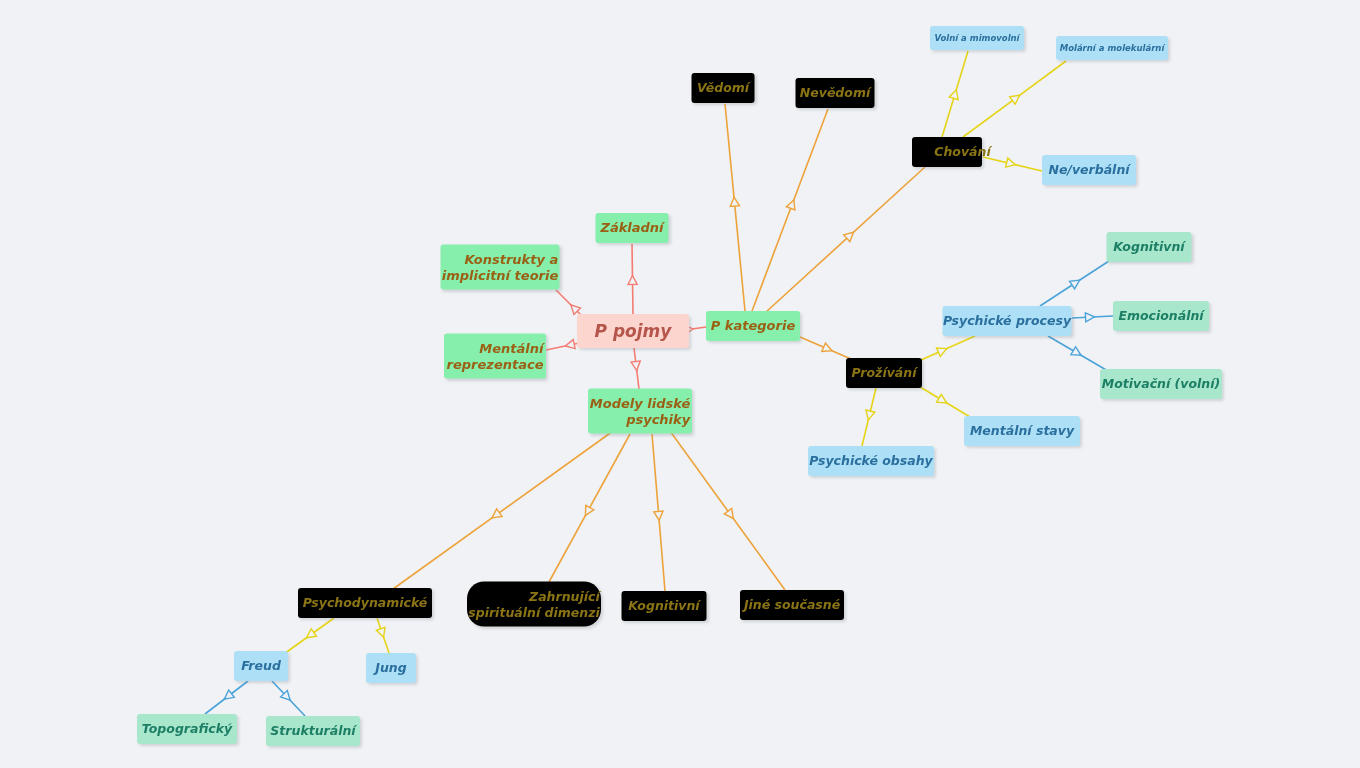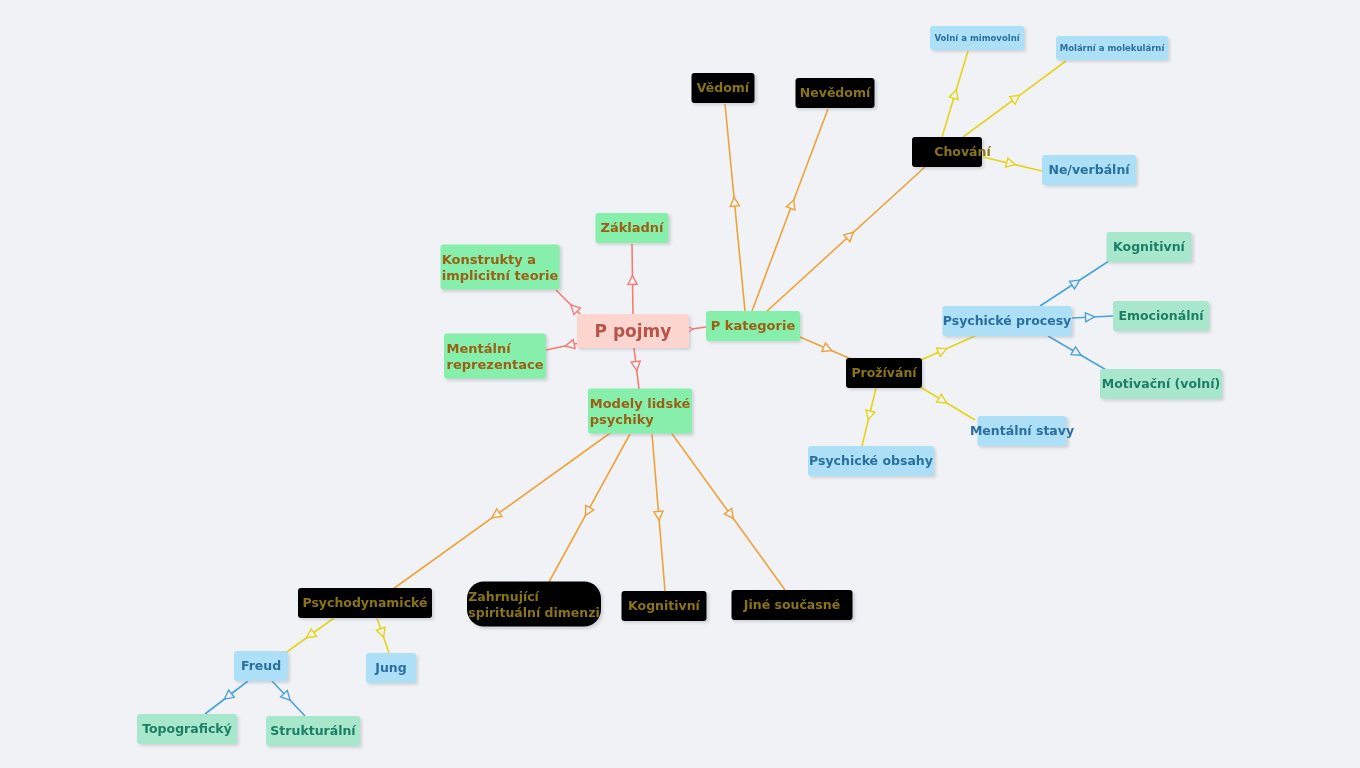--- a/index.html
+++ b/index.html
@@ -21,27 +21,28 @@
     left: 0; top: 0;
     width: 1360px;
     height: 768px;
     pointer-events: none;
   }
   .node {
     position: absolute;
     box-sizing: border-box;
     transform: translate(-50%, -50%);
     border-radius: 3px;
-    text-align: left;
+    text-align: right;
     padding: 6px 10px;
     line-height: 1.22;
     font-weight: bold;
     white-space: pre;
     box-shadow: 2px 2px 3px rgba(130,135,145,0.28);
     z-index: 5;
+    font-style: italic;
   }
   
   .n-root  { background: #fbd5ce; color: #b5554c; }
   .n-orange{ background: #86efac; color: #9a6115; }
   .n-yellow{ background: #000000; color: #8a7415; }
   .n-blue  { background: #ade0f7; color: #2a6f9e; }
   .n-green { background: #a9e7cd; color: #1c7f65; }
 
   .sz-root  { font-size: 17px; }
   .sz-lg    { font-size: 13px; }
@@ -172,25 +173,25 @@
       <div class="node n-yellow sz-md" style="left: 835px; top: 93px; width: 79px; min-height: 30px; display: flex; align-items: center; justify-content: center;">Nevědomí</div>
       <div class="node n-yellow sz-md" style="left: 947px; top: 152px; width: 70px; min-height: 30px; display: flex; align-items: center; justify-content: center; padding-left: 41px;">Chování</div>
       <div class="node n-yellow sz-md" style="left: 884px; top: 373px; width: 76px; min-height: 30px; display: flex; align-items: center; justify-content: center;">Prožívání</div>
       <div class="node n-blue sz-sm" style="left: 977px; top: 38px; width: 94px; min-height: 24px; display: flex; align-items: center; justify-content: center;">Volní a mimovolní</div>
       <div class="node n-blue sz-sm" style="left: 1112px; top: 48px; width: 112px; min-height: 24px; display: flex; align-items: center; justify-content: center;">Molární a molekulární</div>
       <div class="node n-blue sz-md" style="left: 1089px; top: 170px; width: 94px; min-height: 30px; display: flex; align-items: center; justify-content: center;">Ne/verbální</div>
       <div class="node n-blue sz-md" style="left: 1007px; top: 321px; width: 129px; min-height: 30px; display: flex; align-items: center; justify-content: center;">Psychické procesy</div>
       <div class="node n-green sz-md" style="left: 1149px; top: 247px; width: 85px; min-height: 30px; display: flex; align-items: center; justify-content: center;">Kognitivní</div>
       <div class="node n-green sz-md" style="left: 1161px; top: 316px; width: 96px; min-height: 30px; display: flex; align-items: center; justify-content: center;">Emocionální</div>
       <div class="node n-green sz-md" style="left: 1161px; top: 384px; width: 122px; min-height: 30px; display: flex; align-items: center; justify-content: center;">Motivační (volní)</div>
-      <div class="node n-blue sz-md" style="left: 1022px; top: 431px; width: 89px; min-height: 30px; display: flex; align-items: center; justify-content: center;">Mentální stavy</div>
+      <div class="node n-blue sz-md" style="left: 1022px; top: 431px; width: 116px; min-height: 30px; display: flex; align-items: center; justify-content: center;">Mentální stavy</div>
       <div class="node n-blue sz-md" style="left: 871px; top: 461px; width: 126px; min-height: 30px; display: flex; align-items: center; justify-content: center;">Psychické obsahy</div>
       <div class="node n-yellow sz-md" style="left: 365px; top: 603px; width: 134px; min-height: 30px; display: flex; align-items: center; justify-content: center;">Psychodynamické</div>
       <div class="node n-yellow sz-md" style="left: 534px; top: 604px; width: 134px; min-height: 45px; display: flex; align-items: center; justify-content: center; border-radius: 17px;">Zahrnující
 spirituální dimenzi</div>
       <div class="node n-yellow sz-md" style="left: 664px; top: 606px; width: 85px; min-height: 30px; display: flex; align-items: center; justify-content: center;">Kognitivní</div>
-      <div class="node n-yellow sz-md" style="left: 792px; top: 605px; width: 121px; min-height: 30px; display: flex; align-items: center; justify-content: center;">Jiné současné</div>
+      <div class="node n-yellow sz-md" style="left: 792px; top: 605px; width: 104px; min-height: 30px; display: flex; align-items: center; justify-content: center;">Jiné současné</div>
       <div class="node n-blue sz-md" style="left: 261px; top: 666px; width: 54px; min-height: 30px; display: flex; align-items: center; justify-content: center;">Freud</div>
       <div class="node n-blue sz-md" style="left: 391px; top: 668px; width: 50px; min-height: 30px; display: flex; align-items: center; justify-content: center;">Jung</div>
       <div class="node n-green sz-md" style="left: 187px; top: 729px; width: 100px; min-height: 30px; display: flex; align-items: center; justify-content: center;">Topografický</div>
       <div class="node n-green sz-md" style="left: 313px; top: 731px; width: 94px; min-height: 30px; display: flex; align-items: center; justify-content: center;">Strukturální</div>
     </div>
 </div>
 
 </body></html>

